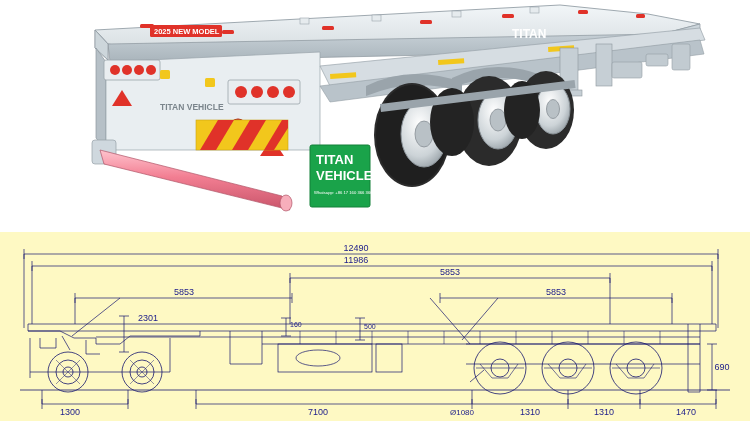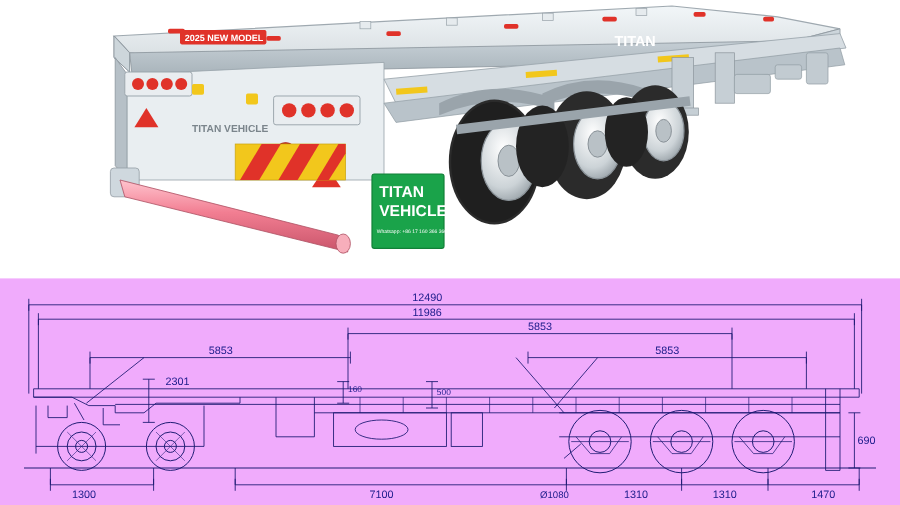--- a/index.html
+++ b/index.html
@@ -3,21 +3,21 @@
 <meta charset="utf-8">
 <style>
   html,body{margin:0;padding:0;background:#ffffff;}
   body{width:750px;height:421px;overflow:hidden;font-family:"Liberation Sans",sans-serif;}
   #root{position:relative;width:750px;height:421px;background:#fff;}
 
   
   .photo{position:absolute;left:0;top:0;width:750px;height:232px;background:#ffffff;overflow:hidden;}
 
   
-  .draw{position:absolute;left:0;top:232px;width:750px;height:189px;background:#f0abfc;}
+  .draw{position:absolute;left:0;top:232px;width:750px;height:189px;background:#fef9c3;}
   svg{display:block;}
 </style>
 </head>
 <body>
 
 <div id="root">
 
   <div class="photo">
     <svg width="750" height="232" viewBox="0 0 750 232">
       <defs>

